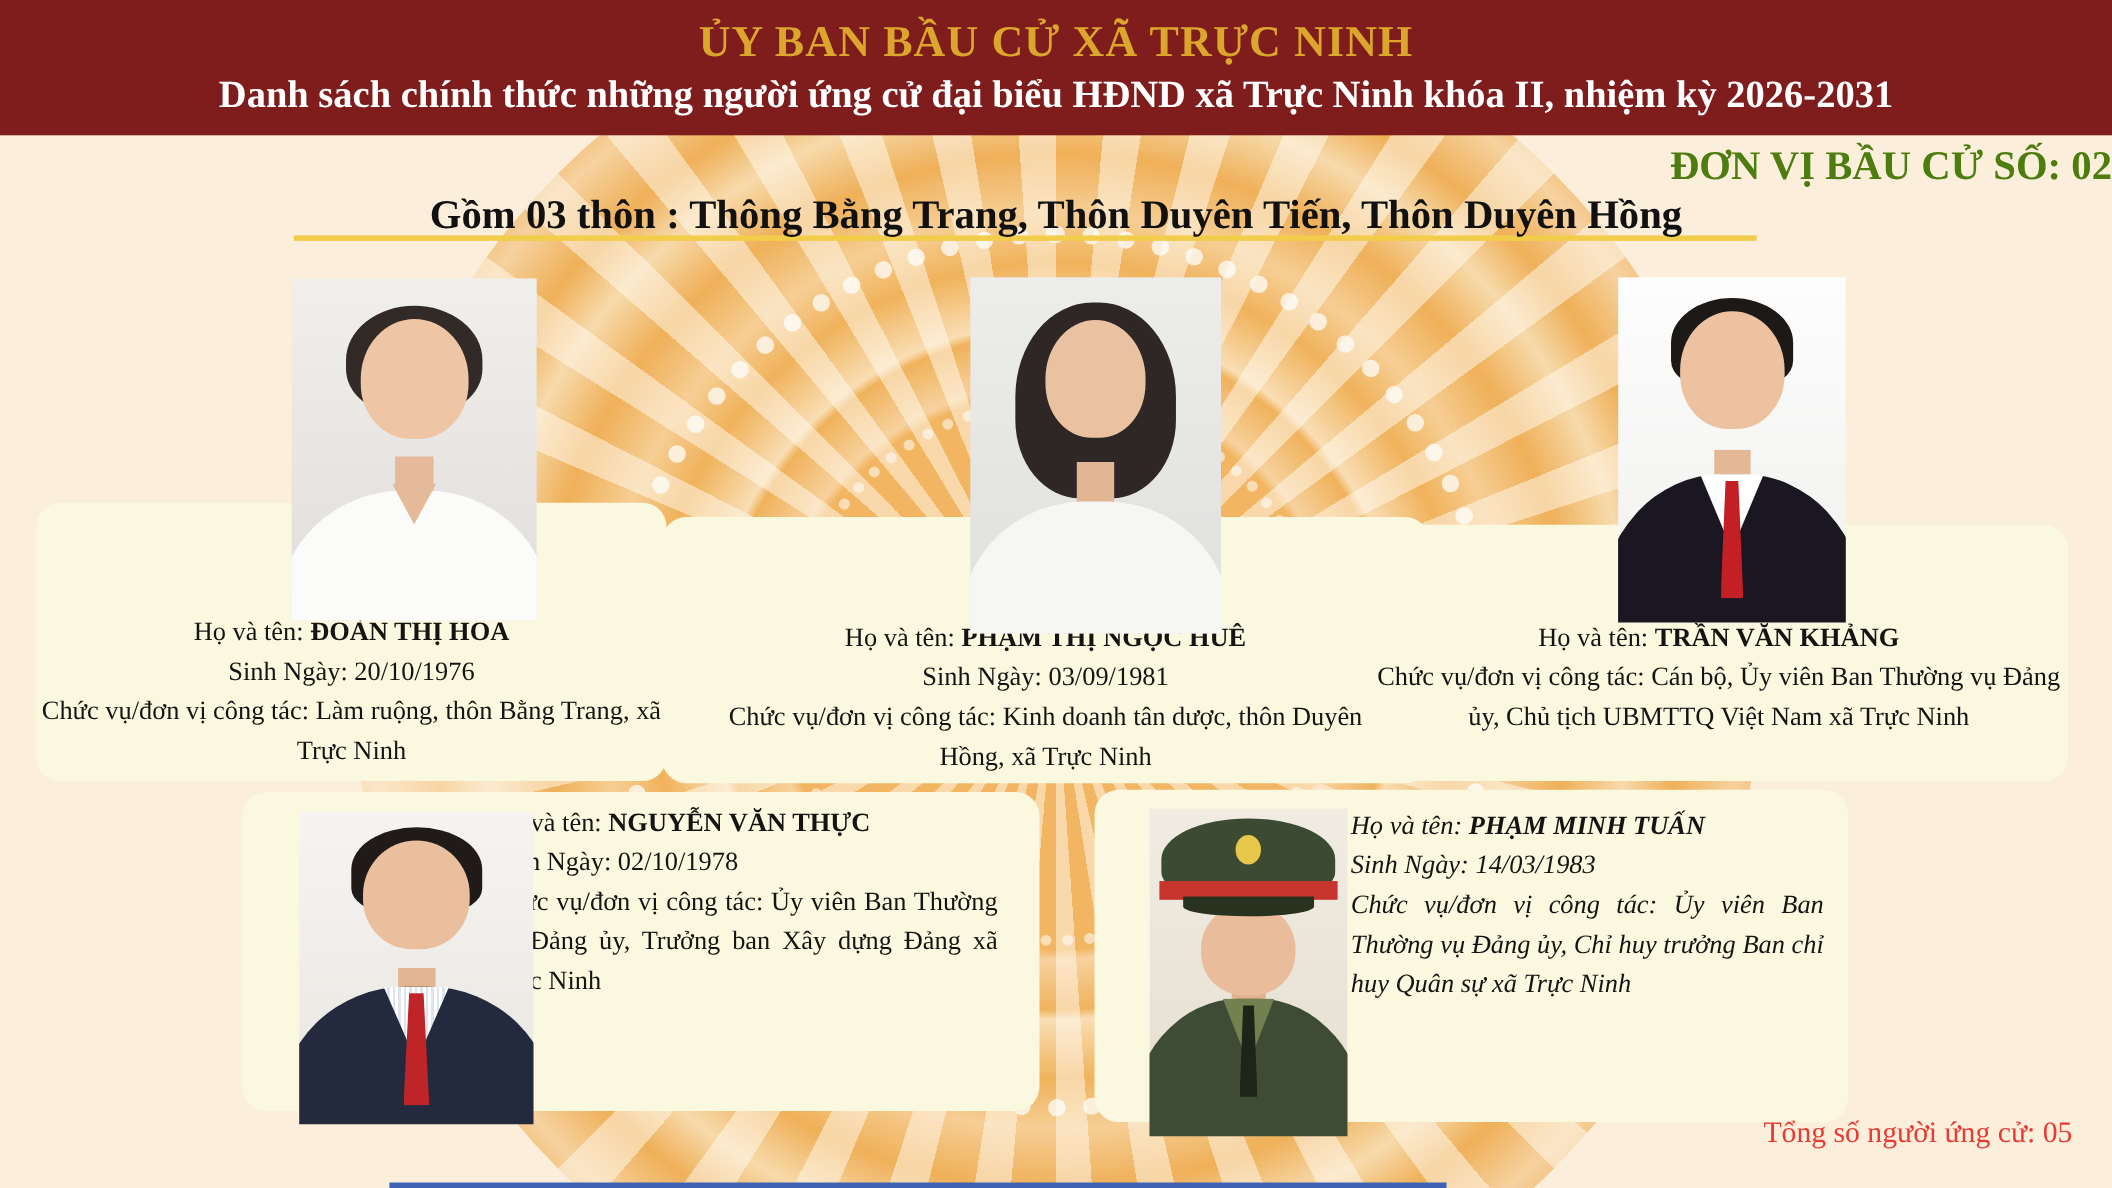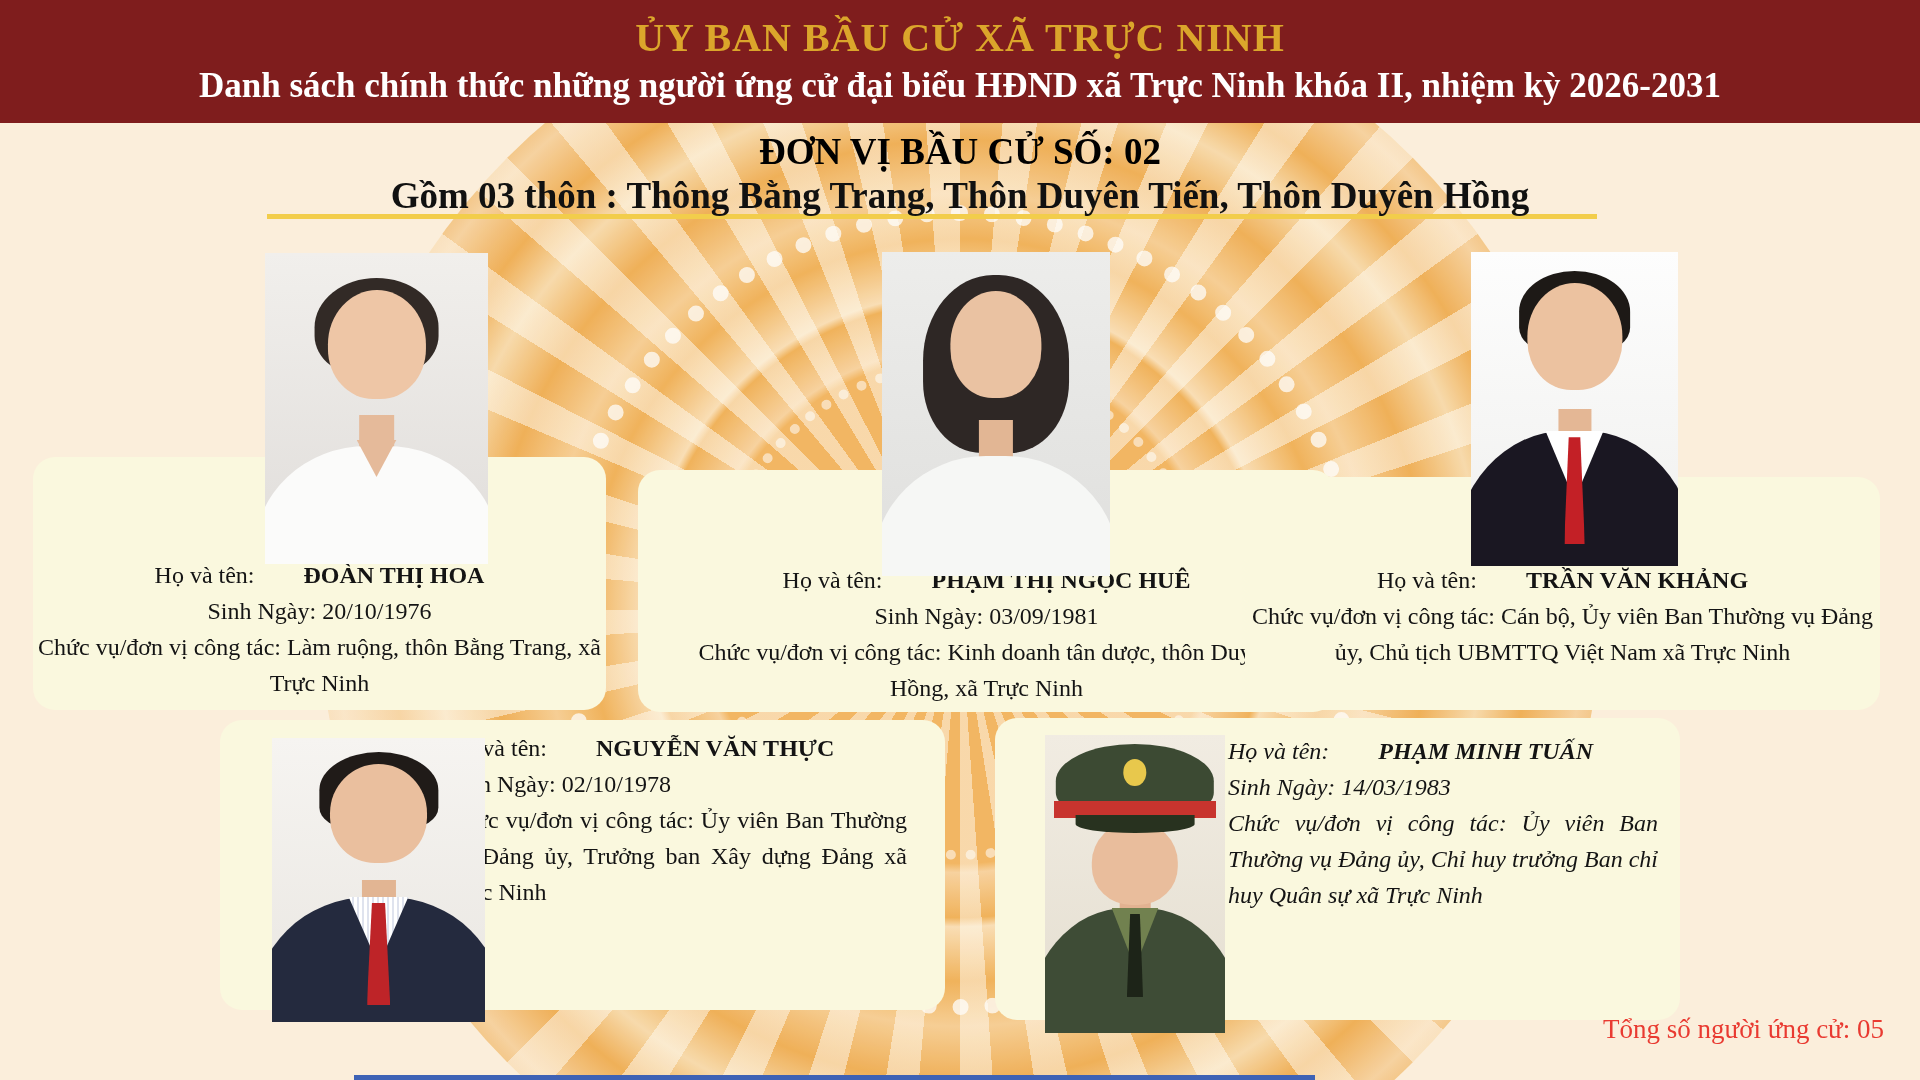--- a/index.html
+++ b/index.html
@@ -35,39 +35,39 @@
   .band h1{
     margin:0;position:absolute;left:0;right:0;top:14px;
     font-size:40px;font-weight:bold;color:#DBA62B;letter-spacing:1px;
   }
   .band h2{
     margin:0;position:absolute;left:0;right:0;top:66px;
     font-size:35px;font-weight:bold;color:#FFFFFF;
   }
   
   .unit-title{
-    position:absolute;left:0;right:0;top:130px;text-align:center;
-    font-size:37px;font-weight:bold;color:#000000;z-index:2;
+    position:absolute;left:0;right:0;top:130px;text-align:right;
+    font-size:37px;font-weight:bold;color:#4d7c0f;z-index:2;
   }
   .villages{
     position:absolute;left:0;right:0;top:174px;text-align:center;
     font-size:37px;font-weight:bold;color:#111111;z-index:2;
   }
   .underline{
     position:absolute;left:267px;top:214px;width:1330px;height:5px;
     background:#F2CD4B;z-index:1;
   }
   
   .card{
     position:absolute;background:#FAF8DE;border-radius:22px;z-index:2;
     color:#141414;font-size:24px;line-height:36px;
   }
-  .card .line b{font-weight:bold;margin-left:43px;}
+  .card .line b{font-weight:bold;}
   .card1{left:33px;top:457px;width:573px;height:253px;text-align:center;padding-top:100px;box-sizing:border-box;}
-  .card2{left:638px;top:470px;width:697px;height:242px;text-align:center;padding:92px 40px 0 40px;box-sizing:border-box;}
+  .card2{left:602px;top:470px;width:697px;height:242px;text-align:center;padding:92px 40px 0 40px;box-sizing:border-box;}
   .card3{left:1245px;top:477px;width:635px;height:233px;text-align:center;padding-top:85px;box-sizing:border-box;}
   .card4{left:220px;top:720px;width:725px;height:290px;box-sizing:border-box;}
   .card5{left:995px;top:718px;width:685px;height:302px;box-sizing:border-box;}
   .card4 .info{position:absolute;left:227px;top:10px;width:460px;}
   .card5 .info{position:absolute;left:233px;top:15px;width:430px;font-style:italic;}
   .pos.just{text-align:justify;}
   
   .photo{position:absolute;overflow:hidden;z-index:3;}
   .photo .bgp{position:absolute;inset:0;}
   .photo .hair,.photo .head,.photo .torso,.photo .neck,.photo .shirtv,.photo .tie,

